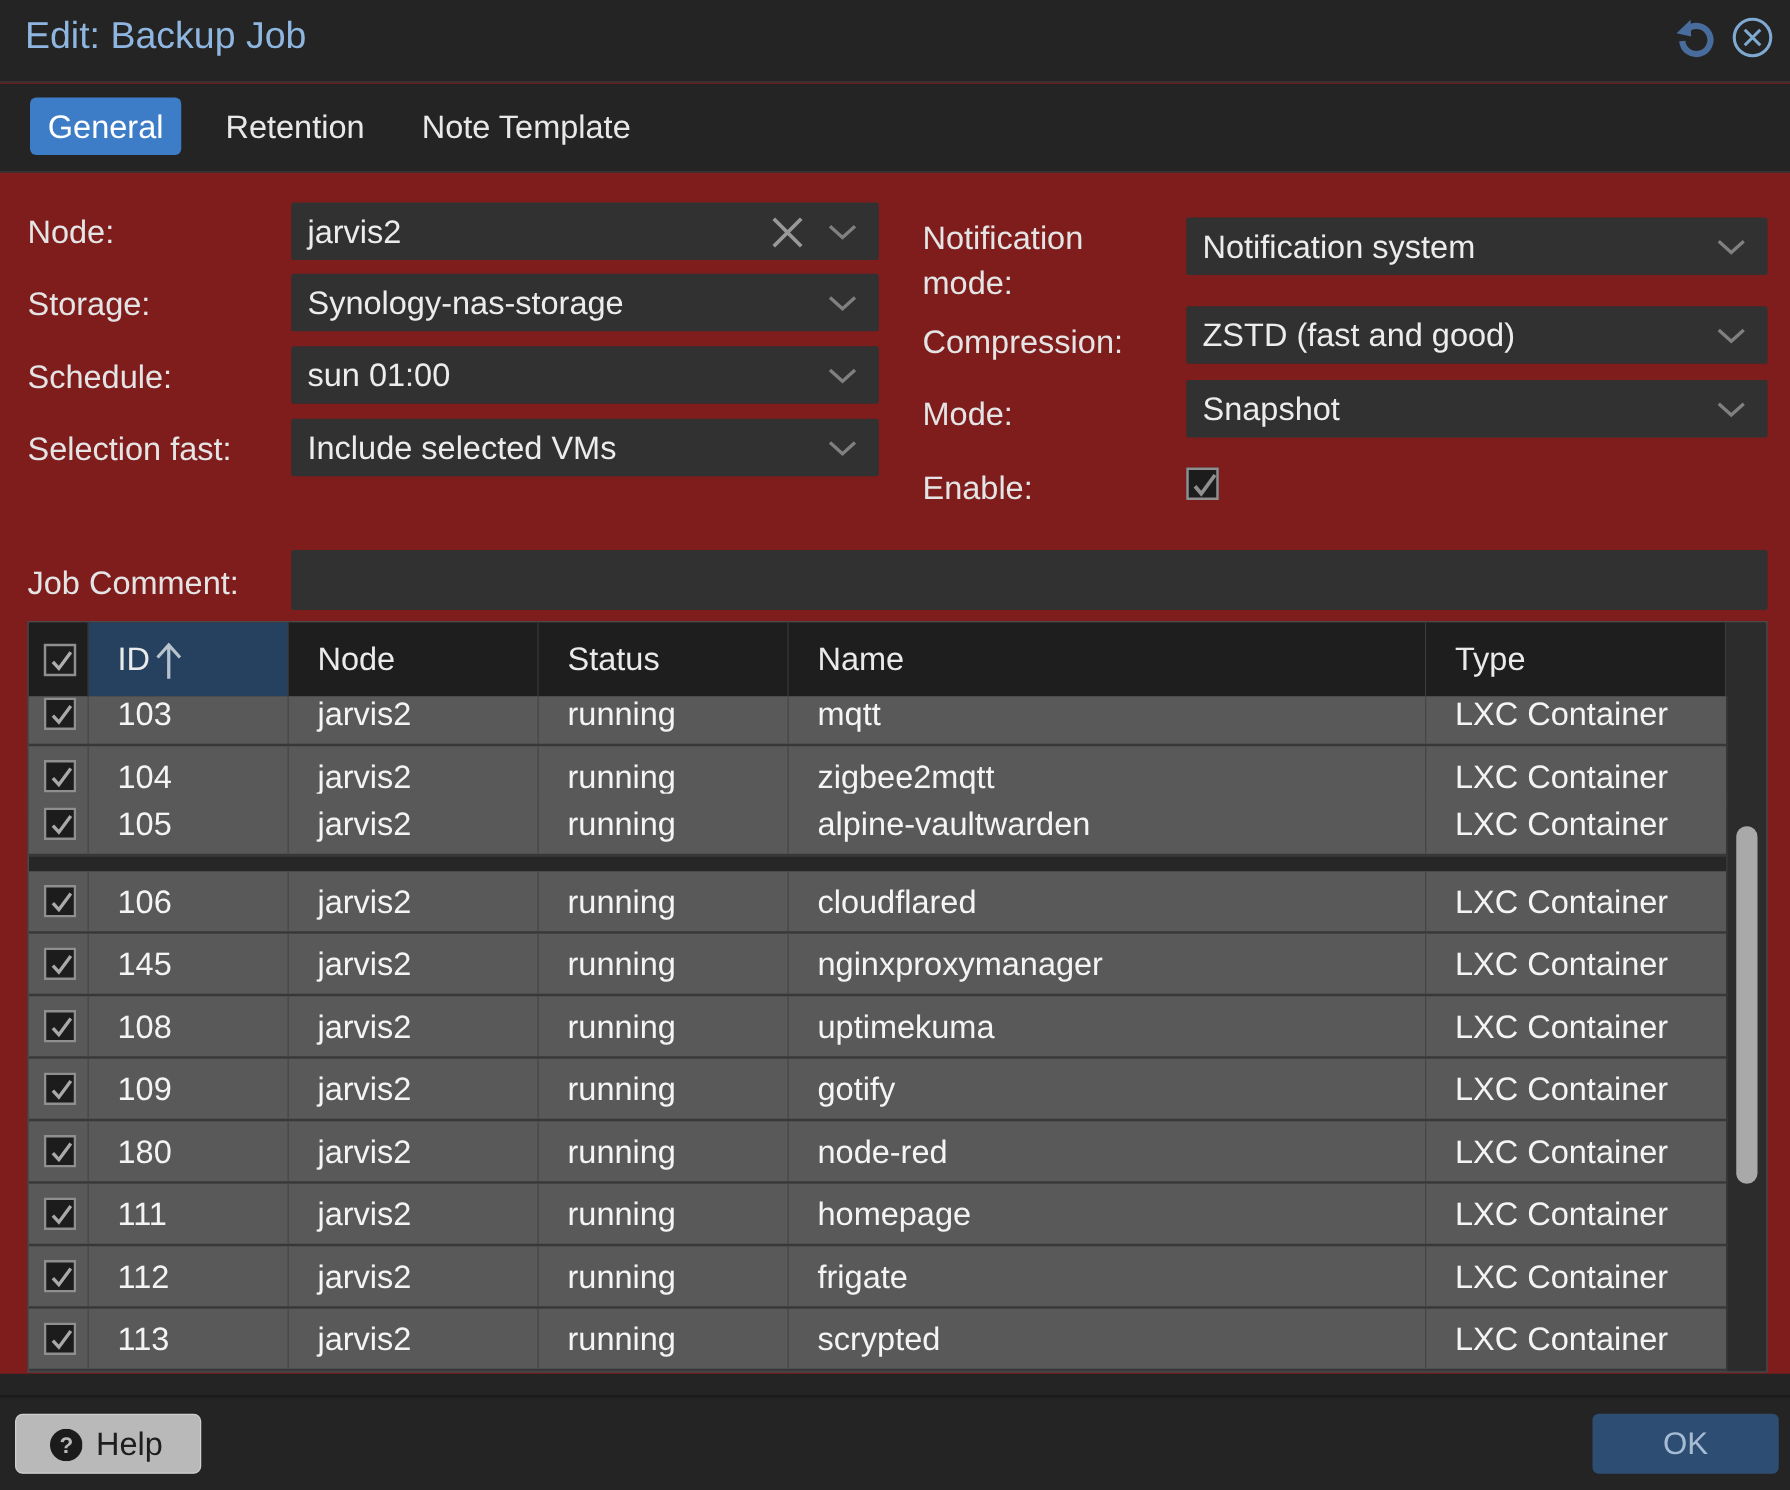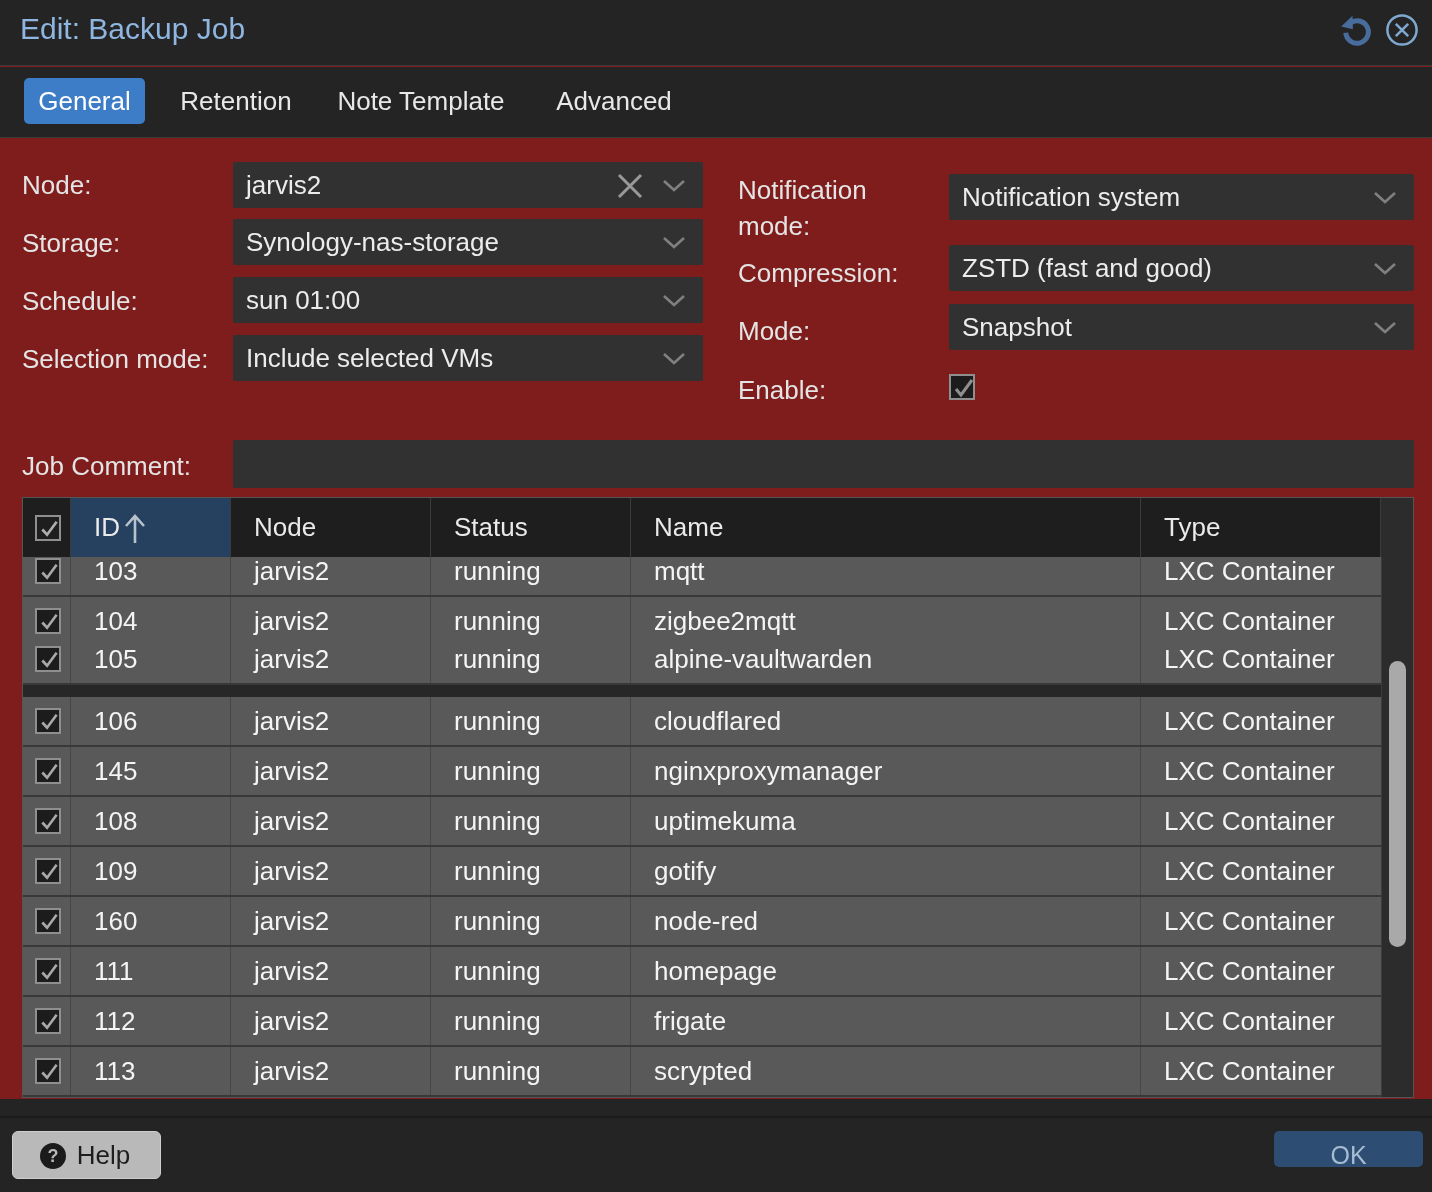--- a/index.html
+++ b/index.html
@@ -38,21 +38,21 @@
   .cell{position:absolute;top:0;height:48px;line-height:48px;font-size:26px;color:#f4f4f4;
     border-right:1px solid #464646;}
   .cell span{padding-left:23px;display:inline-block;}
   #scrollcol{left:1358px;top:59px;width:32px;height:540px;background:#2c2c2c;border-left:1px solid #3c3c3c;}
   #thumb{left:7px;top:104px;width:17px;height:286px;background:#a9a9a9;border-radius:9px;}
 
   
   #footer{left:0;top:1099px;width:1432px;height:93px;background:#242424;}
   #helpbtn{left:12px;top:32px;width:149px;height:48px;background:#b9b9b9;border:1px solid #cfcfcf;
     border-radius:6px;color:#1e1e1e;font-size:26px;line-height:46px;text-align:center;}
-  #okbtn{left:1274px;top:32px;width:149px;height:36px;background:#2e4d72;border-radius:5px;
+  #okbtn{left:1274px;top:32px;width:149px;height:48px;background:#2e4d72;border-radius:5px;
     color:#a6bcd4;font-size:25px;line-height:48px;text-align:center;}
 </style>
 </head>
 <body>
 <div id="page">
 
   <div id="titlebar" class="abs"></div>
   <div id="title" class="abs">Edit: Backup Job</div>
 
   <div class="abs" style="left:1340px;top:13px;width:34px;height:34px;">
@@ -66,26 +66,25 @@
     <svg width="34" height="34" viewBox="0 0 34 34">
       <circle cx="17" cy="17" r="14.6" fill="none" stroke="#7fa9d1" stroke-width="2.5"></circle>
       <path d="M10.8 10.8 L23.2 23.2 M23.2 10.8 L10.8 23.2" stroke="#7fa9d1" stroke-width="2.5"></path>
     </svg>
   </div>
 
   <div id="tabbar" class="abs"></div>
   <div id="tab-general" class="tab abs">General</div>
   <div class="tab abs" style="left:166px;width:140px;">Retention</div>
   <div class="tab abs" style="left:327px;width:188px;">Note Template</div>
-  <div class="tab abs" style="left:535px;width:158px;">Advanced</div>
 
   <div class="flabel abs" style="left:22px;top:170px;text-align:center;">Node:</div>
   <div class="flabel abs" style="left:22px;top:228px;">Storage:</div>
   <div class="flabel abs" style="left:22px;top:286px;">Schedule:</div>
-  <div class="flabel abs" style="left:22px;top:344px;">Selection mode:</div>
+  <div class="flabel abs" style="left:22px;top:344px;">Selection fast:</div>
 
   <div class="field abs" style="left:233px;top:162px;width:470px;">jarvis2
     <div class="xicon abs" style="top:11px;right:60px;width:26px;height:26px;">
       <svg width="26" height="26" viewBox="0 0 26 26">
           <path d="M2 2 L24 24 M24 2 L2 24" stroke="#999999" stroke-width="3"></path>
         </svg>
     </div>
     <div class="chev">
         <svg width="24" height="15" viewBox="0 0 24 15">
           <path d="M2 3 L12 12 L22 3" fill="none" stroke="#808080" stroke-width="2.6"></path>
@@ -258,21 +257,21 @@
       <div class="cell" style="left:608px;width:510px;"><span>gotify</span></div>
       <div class="cell" style="left:1118px;width:240px;border-right:none;"><span>LXC Container</span></div>
       <div class="cb" style="left:12px;top:11px;width:26px;height:26px;">
         <svg width="22" height="22" viewBox="0 0 23 23">
               <path d="M4.5 12 L9.5 17.5 L19.5 4" fill="none" stroke="#a9a9a9" stroke-width="2.8"></path>
             </svg>
       </div>
     </div>
     <div class="row" style="top:340px;">
       <div class="cell" style="left:0;width:48px;"></div>
-      <div class="cell" style="left:48px;width:160px;"><span>160</span></div>
+      <div class="cell" style="left:48px;width:160px;"><span>180</span></div>
       <div class="cell" style="left:208px;width:200px;"><span>jarvis2</span></div>
       <div class="cell" style="left:408px;width:200px;"><span>running</span></div>
       <div class="cell" style="left:608px;width:510px;"><span>node-red</span></div>
       <div class="cell" style="left:1118px;width:240px;border-right:none;"><span>LXC Container</span></div>
       <div class="cb" style="left:12px;top:11px;width:26px;height:26px;">
         <svg width="22" height="22" viewBox="0 0 23 23">
               <path d="M4.5 12 L9.5 17.5 L19.5 4" fill="none" stroke="#a9a9a9" stroke-width="2.8"></path>
             </svg>
       </div>
     </div>

